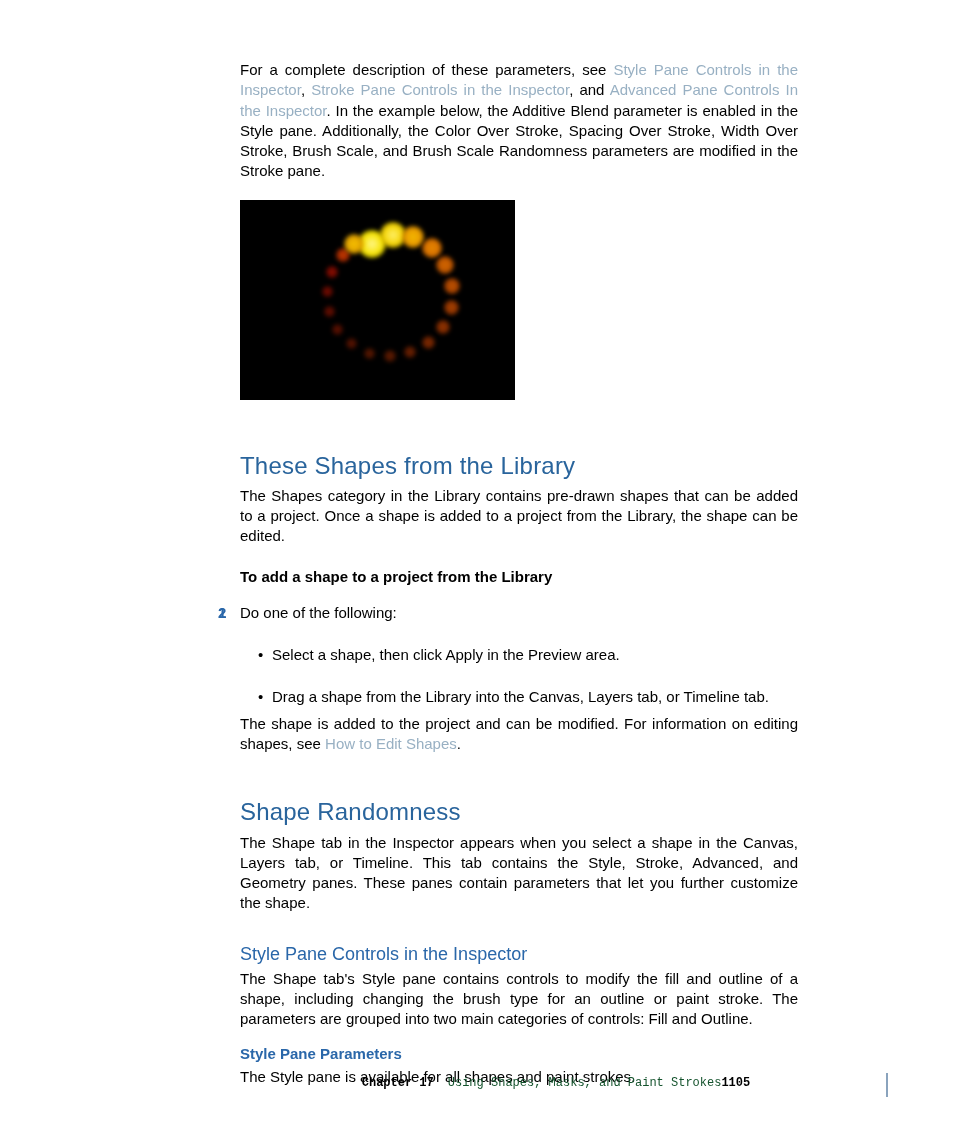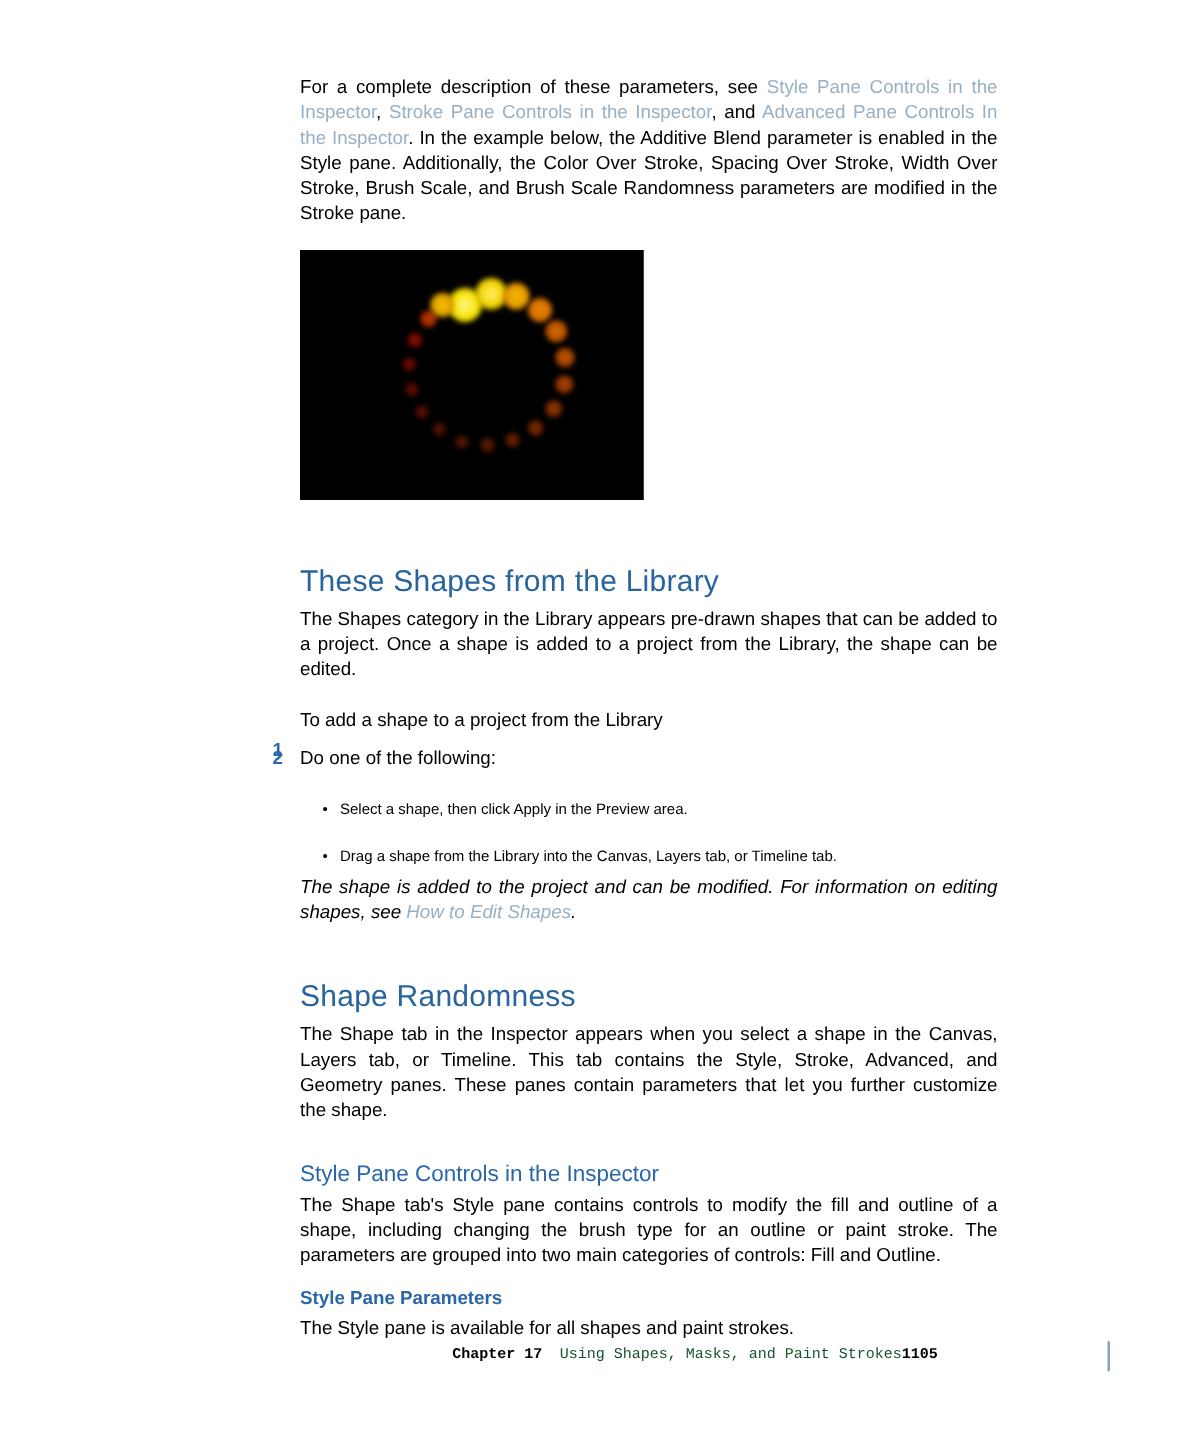--- a/index.html
+++ b/index.html
@@ -37,41 +37,41 @@
   .h1 {
     font-size: 24px;
     font-weight: 400;
     color: #29649c;
     margin-bottom: 4px;
     margin-top: 8px;
     letter-spacing: .2px;
   }
   .bold-line {
     font-size: 15px;
-    font-weight: 400;
+    font-weight: 700;
     margin-top: 20px;
-    margin-bottom: 4px;
+    margin-bottom: 16px;
   }
   .step {
     position: relative;
     font-size: 15px;
     margin-bottom: 10px;
     padding-left: 0;
   }
   .step .num {
     position: absolute;
     left: -22px;
     top: 0;
     color: #2a67a9;
     font-weight: 700;
     font-size: 15px;
   }
   .bullet {
     position: relative;
-    font-size: 12px;
+    font-size: 15px;
     margin: 22px 0 6px 18px;
     padding-left: 14px;
   }
   .bullet::before {
     content: "•";
     position: absolute;
     left: 0;
     top: 0;
   }
   .h2 {
@@ -151,37 +151,37 @@
       <div class="brush-dot" style="width:11px;height:11px;left:-46px;top:24px;background:radial-gradient(circle,#5e1100,#480c00 55%,rgba(72,12,0,0));"></div>
       <div class="brush-dot" style="width:11px;height:11px;left:-54px;top:6px;background:radial-gradient(circle,#660e00,#500a00 55%,rgba(80,10,0,0));"></div>
       <div class="brush-dot" style="width:11px;height:11px;left:-56px;top:-14px;background:radial-gradient(circle,#740c00,#5c0800 55%,rgba(92,8,0,0));"></div>
       <div class="brush-dot" style="width:12px;height:12px;left:-52px;top:-34px;background:radial-gradient(circle,#8a0e00,#700800 55%,rgba(112,8,0,0));"></div>
       <div class="brush-dot" style="width:14px;height:14px;left:-42px;top:-52px;background:radial-gradient(circle,#c43a00,#9e2800 55%,rgba(158,40,0,0));"></div>
       <div class="brush-dot" style="width:20px;height:20px;left:-34px;top:-66px;background:radial-gradient(circle,#f7c200,#e0a000 55%,rgba(224,160,0,0));"></div>
     </div>
   </div>
 
   <h1 class="h1">These Shapes from the Library</h1>
-  <p class="body-text">The Shapes category in the Library appears pre-drawn shapes that can be added to a project. Once a shape is added to a project from the Library, the shape can be edited.</p>
+  <p class="body-text">The Shapes category in the Library contains pre-drawn shapes that can be added to a project. Once a shape is added to a project from the Library, the shape can be edited.</p>
 
   <p class="bold-line">To add a shape to a project from the Library</p>
 
   <div class="step">
     <span class="num">1</span>
   </div>
 
   <div class="step">
     <span class="num">2</span>
     <span>Do one of the following:</span>
   </div>
 
   <div class="bullet">Select a shape, then click Apply in the Preview area.</div>
   <div class="bullet">Drag a shape from the Library into the Canvas, Layers tab, or Timeline tab.</div>
 
-  <p class="body-text" style="margin-bottom:42px;font-style:italic;">
+  <p class="body-text" style="margin-bottom:42px;">
     <span>The shape is added to the project and can be modified. For information on editing shapes, see </span><span class="link">How to Edit Shapes</span><span>.</span>
   </p>
 
   <h1 class="h1">Shape Randomness</h1>
   <p class="body-text">The Shape tab in the Inspector appears when you select a shape in the Canvas, Layers tab, or Timeline. This tab contains the Style, Stroke, Advanced, and Geometry panes. These panes contain parameters that let you further customize the shape.</p>
 
   <h2 class="h2">Style Pane Controls in the Inspector</h2>
   <p class="body-text">The Shape tab's Style pane contains controls to modify the fill and outline of a shape, including changing the brush type for an outline or paint stroke. The parameters are grouped into two main categories of controls: Fill and Outline.</p>
 
   <h3 class="h3">Style Pane Parameters</h3>

